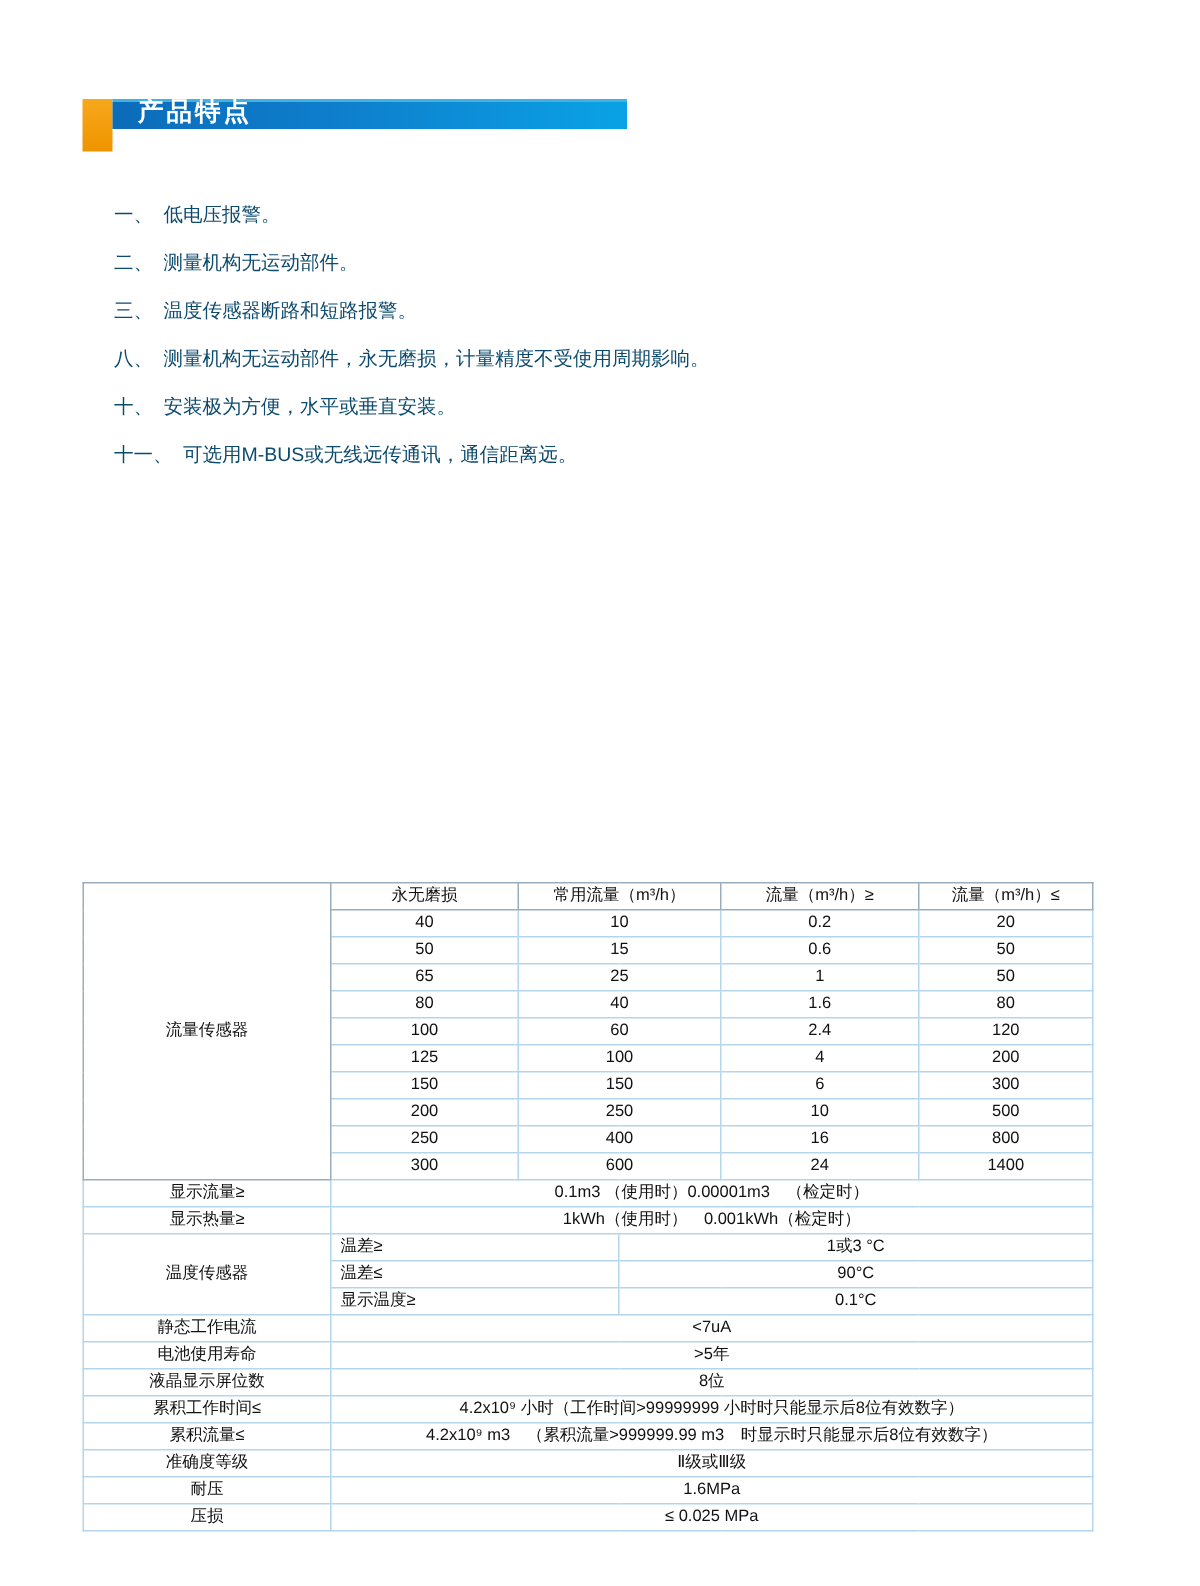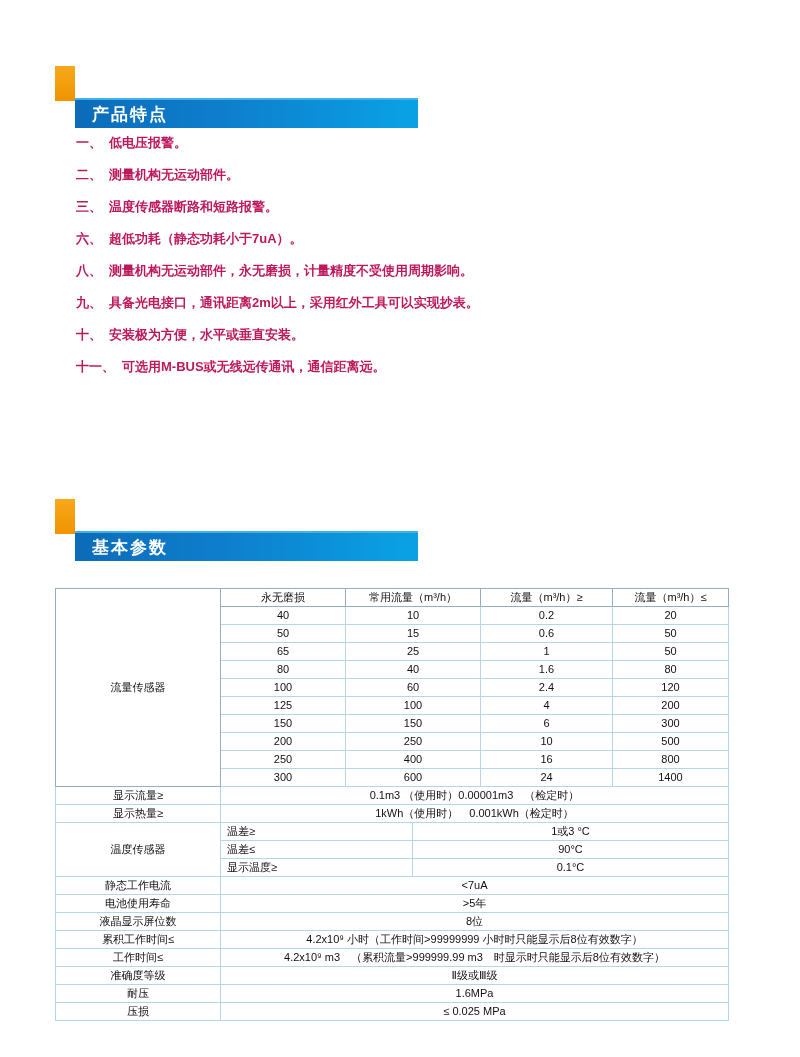--- a/index.html
+++ b/index.html
@@ -11,30 +11,30 @@
     font-family: "Liberation Sans", "DejaVu Sans", sans-serif;
     overflow: hidden;
   }
 
   
   .banner { position: absolute; left: 55px; width: 363px; display: flex; align-items: flex-start; }
   .banner-features { top: 66px; }
   .banner-params  { top: 499px; }
   .accent-block { width: 20px; height: 35px; background: linear-gradient(180deg, #f7a81b, #ef9400); flex: 0 0 20px; }
   .banner-bar {
-    flex: 1; height: 30px; box-sizing: border-box;
+    flex: 1; height: 20px; box-sizing: border-box;
     background: linear-gradient(90deg, #0b6cb9 0%, #0e7fcd 45%, #0aa2e5 100%);
     border-top: 2px solid #41b1e6;
-    display: flex; align-items: center; padding-left: 17px; margin-top: 32px;
+    display: flex; align-items: flex-end; padding-left: 17px;
   }
   .banner-title { color: #ffffff; font-size: 17px; font-weight: 700; letter-spacing: 2px; }
 
   
   .features { position: absolute; left: 76px; top: 127px; }
-  .feature-item { height: 32px; line-height: 32px; font-size: 13px; font-weight: 700; color: #be185d; white-space: nowrap; }
+  .feature-item { height: 32px; line-height: 32px; font-size: 13px; font-weight: 400; color: #0c4a6e; white-space: nowrap; }
   .feature-num { margin-right: 7px; }
 
   
   .spec-table {
     position: absolute; left: 55px; top: 588px;
     width: 673px; border-collapse: collapse; table-layout: fixed;
     font-size: 11px; color: #111111;
   }
   .spec-table td {
     border: 1px solid #b5d5ec;
@@ -54,33 +54,25 @@
     <div class="accent-block"></div>
     <div class="banner-bar">
       <span class="banner-title">产品特点</span>
     </div>
   </div>
 
   <div class="features">
     <div class="feature-item"><span class="feature-num">一、</span><span>低电压报警。</span></div>
     <div class="feature-item"><span class="feature-num">二、</span><span>测量机构无运动部件。</span></div>
     <div class="feature-item"><span class="feature-num">三、</span><span>温度传感器断路和短路报警。</span></div>
-    <div class="feature-item"><span class="feature-num">六、</span><span>超低功耗（静态功耗小于7uA）。</span></div>
     <div class="feature-item"><span class="feature-num">八、</span><span>测量机构无运动部件，永无磨损，计量精度不受使用周期影响。</span></div>
-    <div class="feature-item"><span class="feature-num">九、</span><span>具备光电接口，通讯距离2m以上，采用红外工具可以实现抄表。</span></div>
     <div class="feature-item"><span class="feature-num">十、</span><span>安装极为方便，水平或垂直安装。</span></div>
     <div class="feature-item"><span class="feature-num">十一、</span><span>可选用M-BUS或无线远传通讯，通信距离远。</span></div>
   </div>
 
-  <div class="banner banner-params">
-    <div class="accent-block"></div>
-    <div class="banner-bar">
-      <span class="banner-title">基本参数</span>
-    </div>
-  </div>
 
   <table class="spec-table">
     <colgroup>
       <col style="width:165px">
         <col style="width:125px">
         <col style="width:67px">
       <col style="width:68px">
         <col style="width:132px">
         <col style="width:116px">
     </colgroup>
@@ -186,21 +178,21 @@
         </tr>
       <tr>
           <td>液晶显示屏位数</td>
           <td colspan="5">8位</td>
         </tr>
       <tr>
           <td>累积工作时间≤</td>
           <td colspan="5">4.2x10⁹ 小时（工作时间&gt;99999999 小时时只能显示后8位有效数字）</td>
         </tr>
       <tr>
-          <td>工作时间≤</td>
+          <td>累积流量≤</td>
           <td colspan="5">4.2x10⁹ m3　（累积流量&gt;999999.99 m3　时显示时只能显示后8位有效数字）</td>
         </tr>
       <tr>
           <td>准确度等级</td>
           <td colspan="5">Ⅱ级或Ⅲ级</td>
         </tr>
       <tr>
           <td>耐压</td>
           <td colspan="5">1.6MPa</td>
         </tr>

